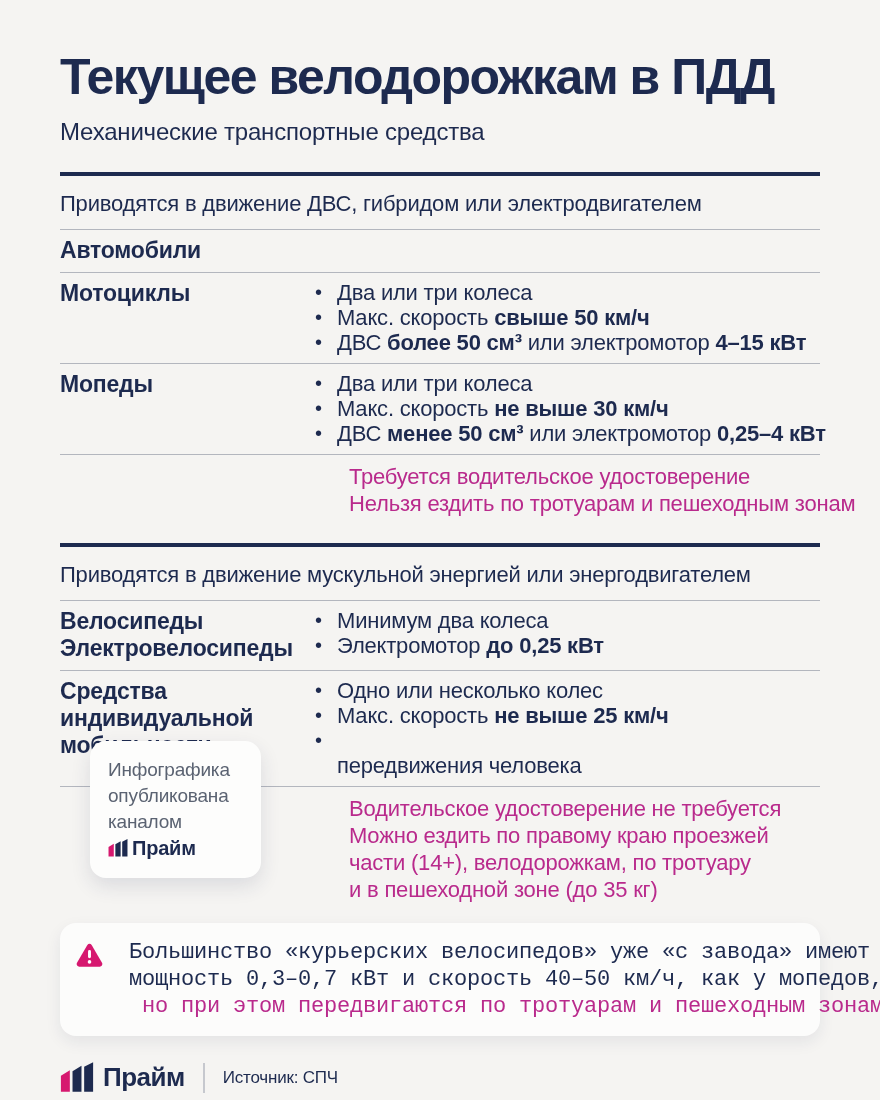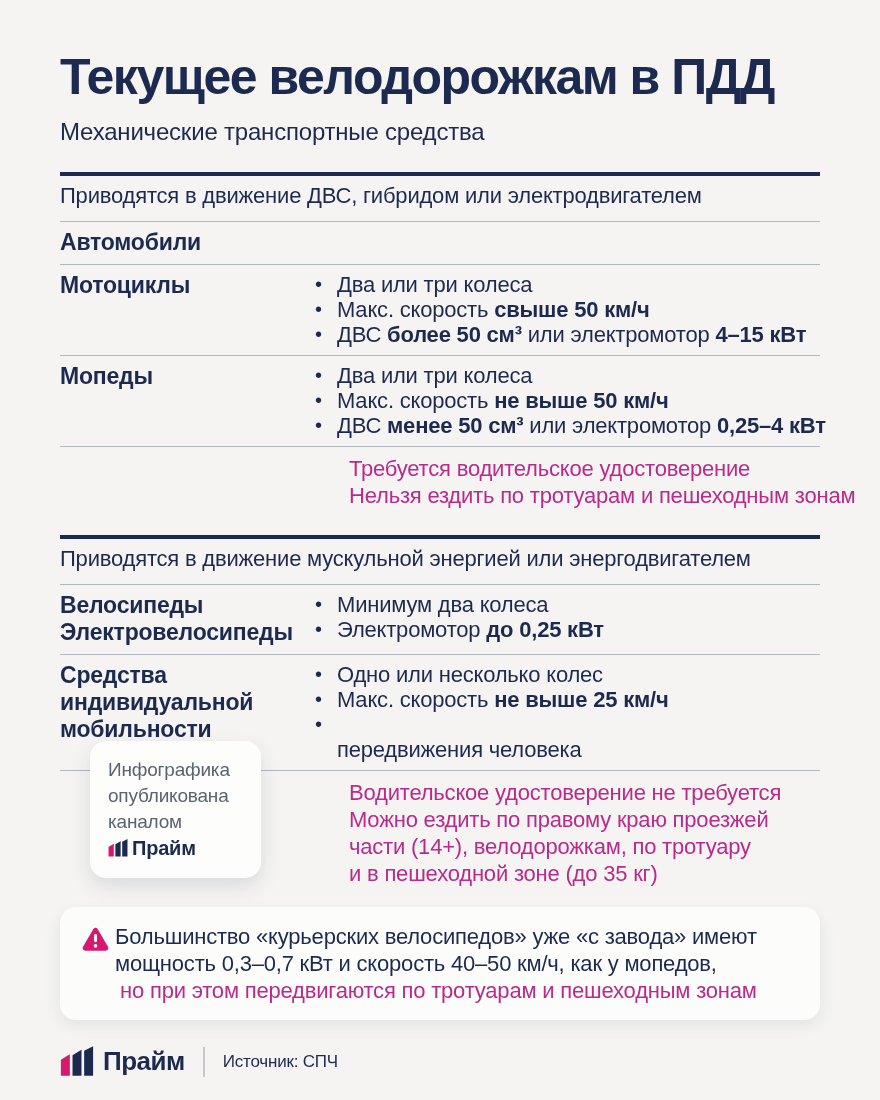--- a/index.html
+++ b/index.html
@@ -11,21 +11,21 @@
   
   .title { margin-top:50px; font-size:50px; line-height:55px; font-weight:800;
            letter-spacing:-1.5px; white-space:nowrap; }
   .subtitle { margin-top:13px; font-size:24px; line-height:28px; white-space:nowrap; }
 
   
   .rule-thick { height:4px; background:#1d2a4f; margin-top:26px; }
   .rule-thin  { height:1px; background:#b3b6be; }
 
   
-  .intro { font-size:22px; line-height:24px; padding:8px 0 13px; white-space:nowrap; }
+  .intro { font-size:22px; line-height:24px; padding:16px 0 13px; white-space:nowrap; }
   .row { display:flex; padding:7px 0 8px; }
   .row-label { width:255px; flex:0 0 255px; font-size:23px; line-height:27px;
                font-weight:700; }
   .row-label div { white-space:nowrap; }
   .bullets { flex:1; font-size:22px; line-height:25px; }
   .bullet { display:flex; }
   .dot { flex:0 0 22px; text-align:left; font-size:20px; }
   .btext { white-space:nowrap; }
   .btext .b { font-weight:700; }
   .note { margin:8px 0 6px 255px; color:#b92a8c; font-size:22px; line-height:27px; }
@@ -34,22 +34,22 @@
   
   .attr-card { position:absolute; left:90px; top:741px; width:171px; min-height:115px;
                background:#fdfdfc; border-radius:16px; padding:16px 18px;
                box-shadow:0 8px 20px rgba(30,42,79,0.12); z-index:5;
                font-size:19px; line-height:26px; color:#5b6372; }
   .attr-brand { display:inline-flex; align-items:center; gap:4px; vertical-align:-2px; }
   .attr-brand b { color:#1d2a4f; font-weight:800; font-size:20px; }
 
   
   .warn-card { margin-top:20px; background:#fcfcfb; border-radius:16px;
-               padding:16px 22px; box-shadow:0 6px 16px rgba(30,42,79,0.08);
-               display:flex; align-items:flex-start; gap:6px; }
+               padding:16px 16px; box-shadow:0 6px 16px rgba(30,42,79,0.08);
+               display:flex; align-items:flex-start; gap:26px;font-family:Liberation Mono, monospace; }
   .warn-icon { flex:0 0 27px; margin-top:4px; }
   .warn-text { font-size:22px; line-height:27px; font-weight:500; }
   .wline { display:block; white-space:nowrap; }
   .wline.pink { color:#b92a8c;text-align:right; }
 
   
   .footer { margin-top:26px; display:flex; align-items:center; }
   .brand { display:flex; align-items:center; gap:9px; }
   .brand-word { font-size:26px; font-weight:800; color:#1d2a4f; letter-spacing:-0.5px; }
   .v-div { width:2px; height:30px; background:#c6c8ce; margin:0 18px; }
@@ -100,21 +100,21 @@
         <div class="row-label">
           <div>Мопеды</div>
         </div>
         <div class="bullets">
           <div class="bullet">
             <span class="dot">•</span>
             <span class="btext"><span>Два или три колеса</span></span>
           </div>
           <div class="bullet">
             <span class="dot">•</span>
-            <span class="btext"><span>Макс. скорость </span><span class="b">не выше 50 км/ч</span></span>
+            <span class="btext"><span>Макс. скорость </span><span class="b">не выше 30 км/ч</span></span>
           </div>
           <div class="bullet">
             <span class="dot">•</span>
             <span class="btext"><span>ДВС </span><span class="b">менее 50 см³</span><span> или электромотор </span><span class="b">0,25–4 кВт</span></span>
           </div>
         </div>
       </div>
       <div class="rule-thin"></div>
       <div class="note">
         <div>Требуется водительское удостоверение</div>

